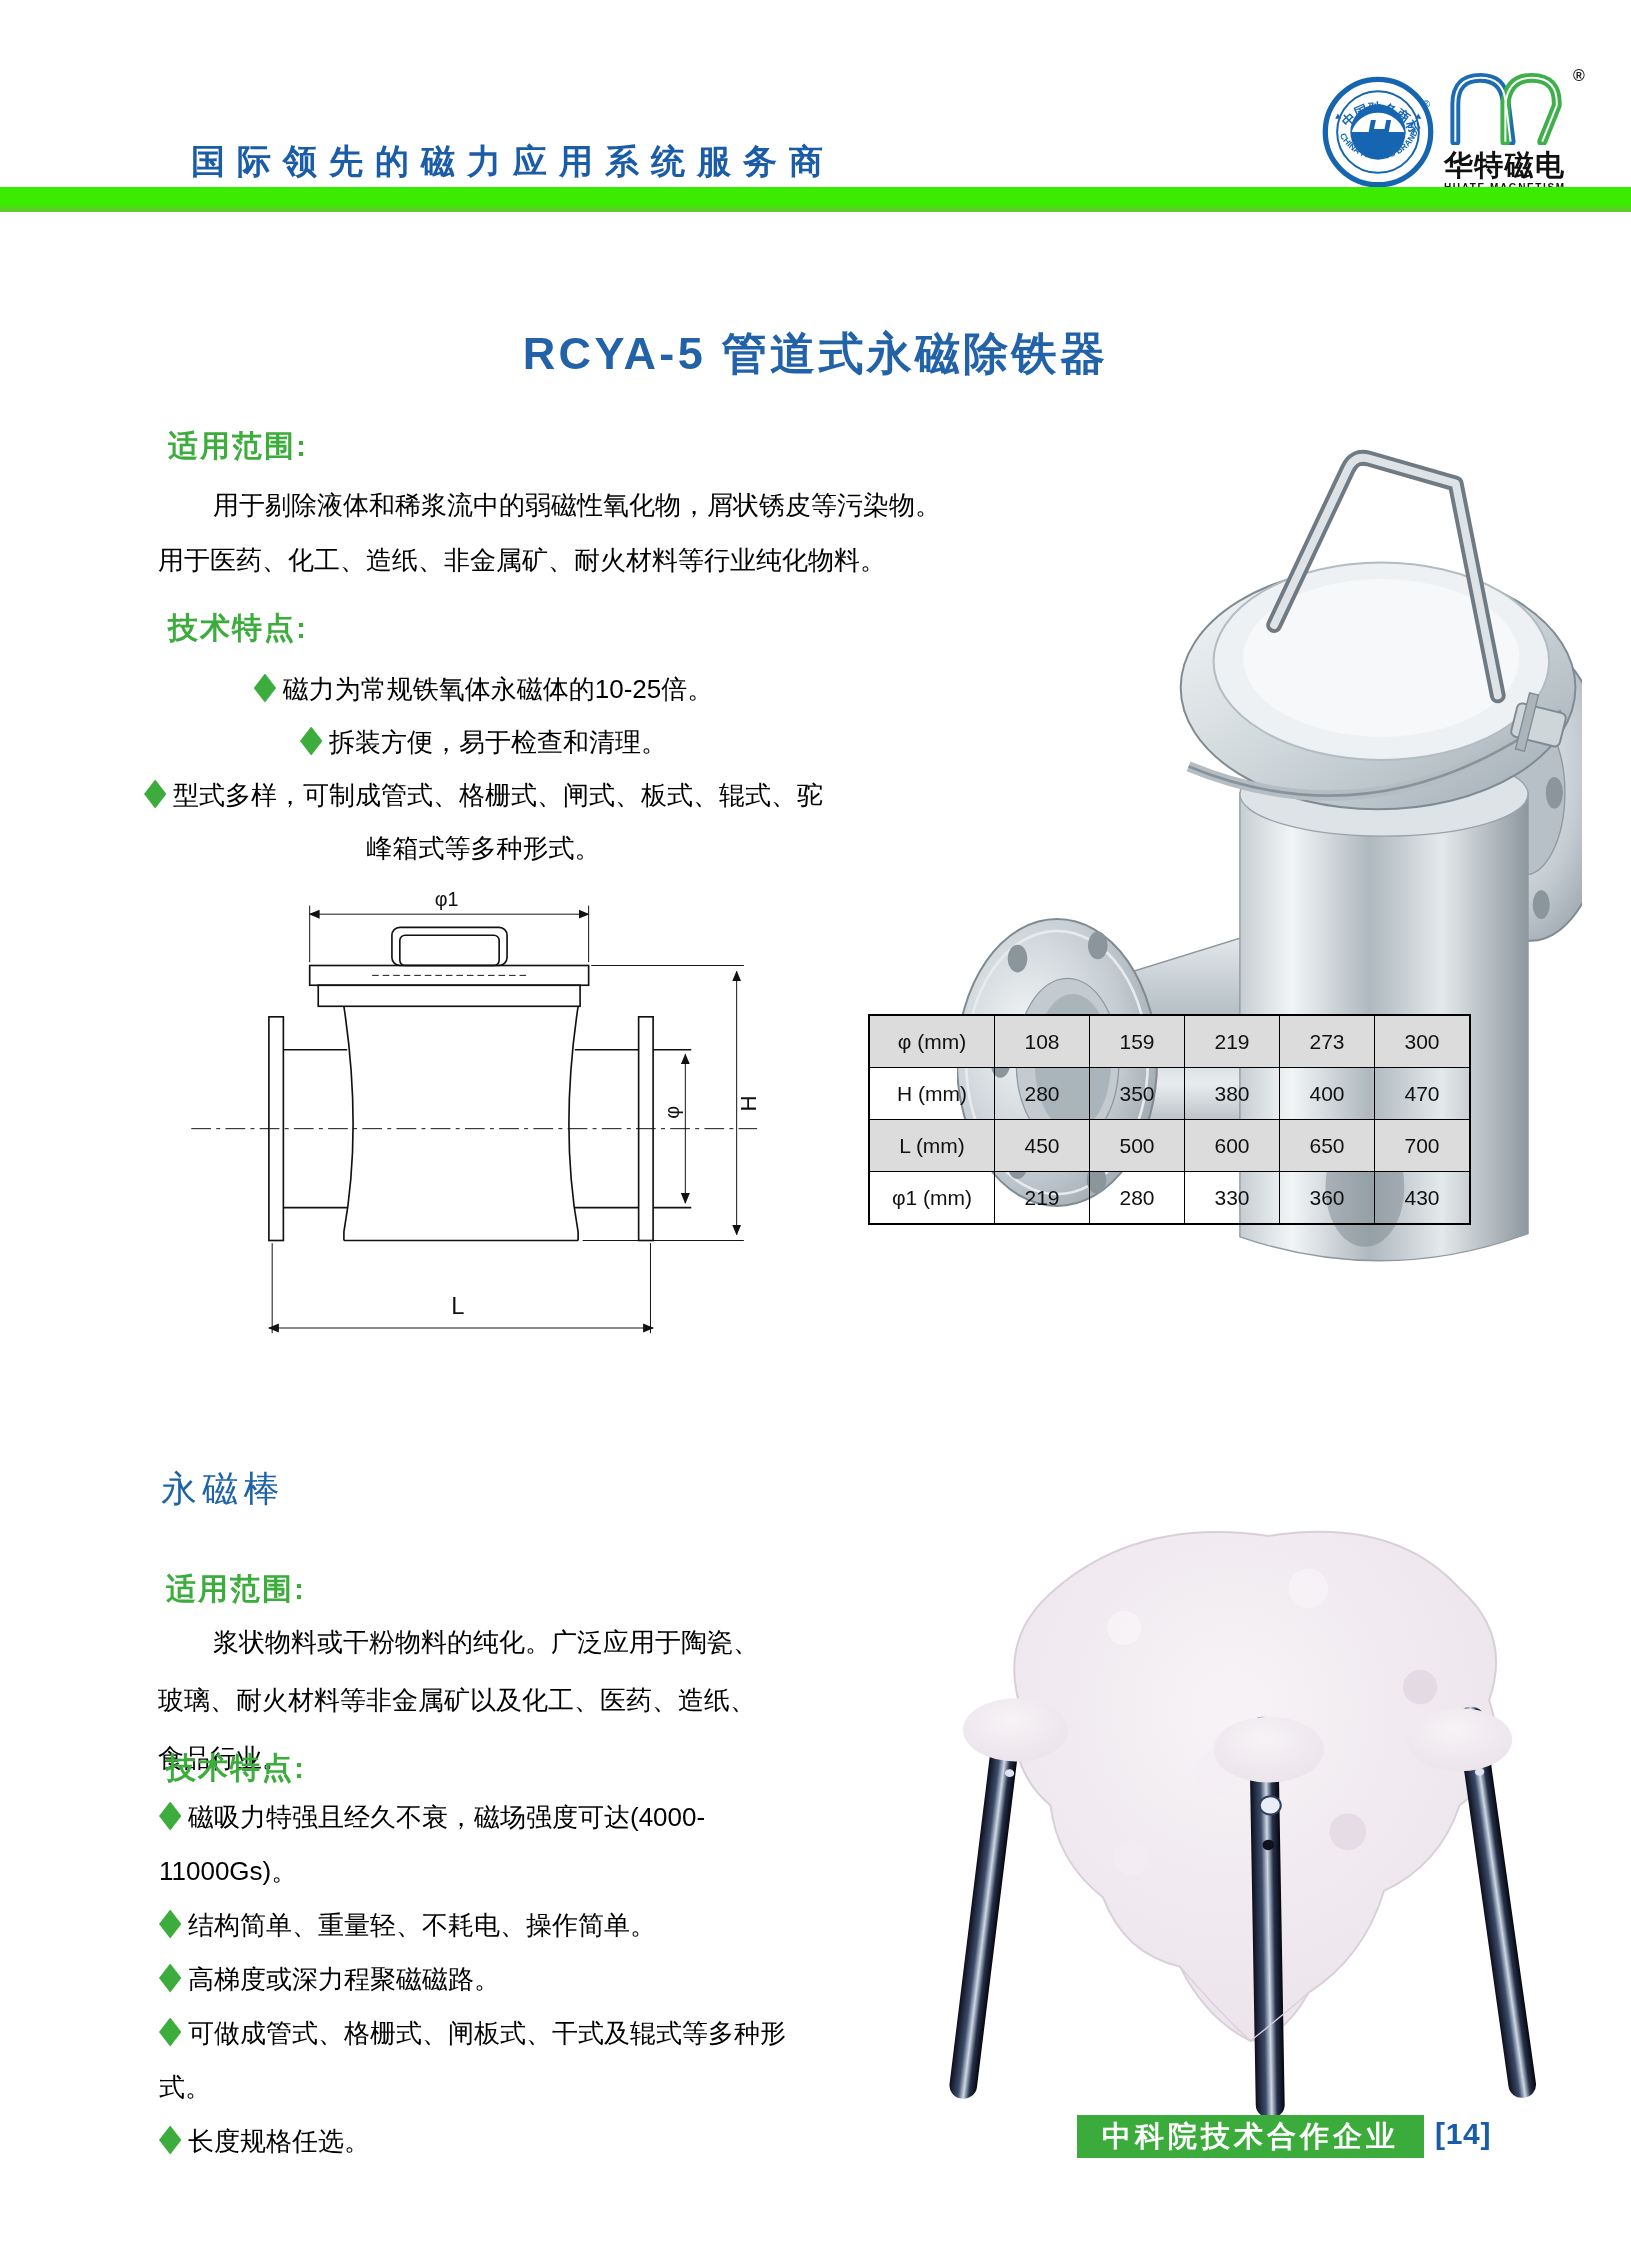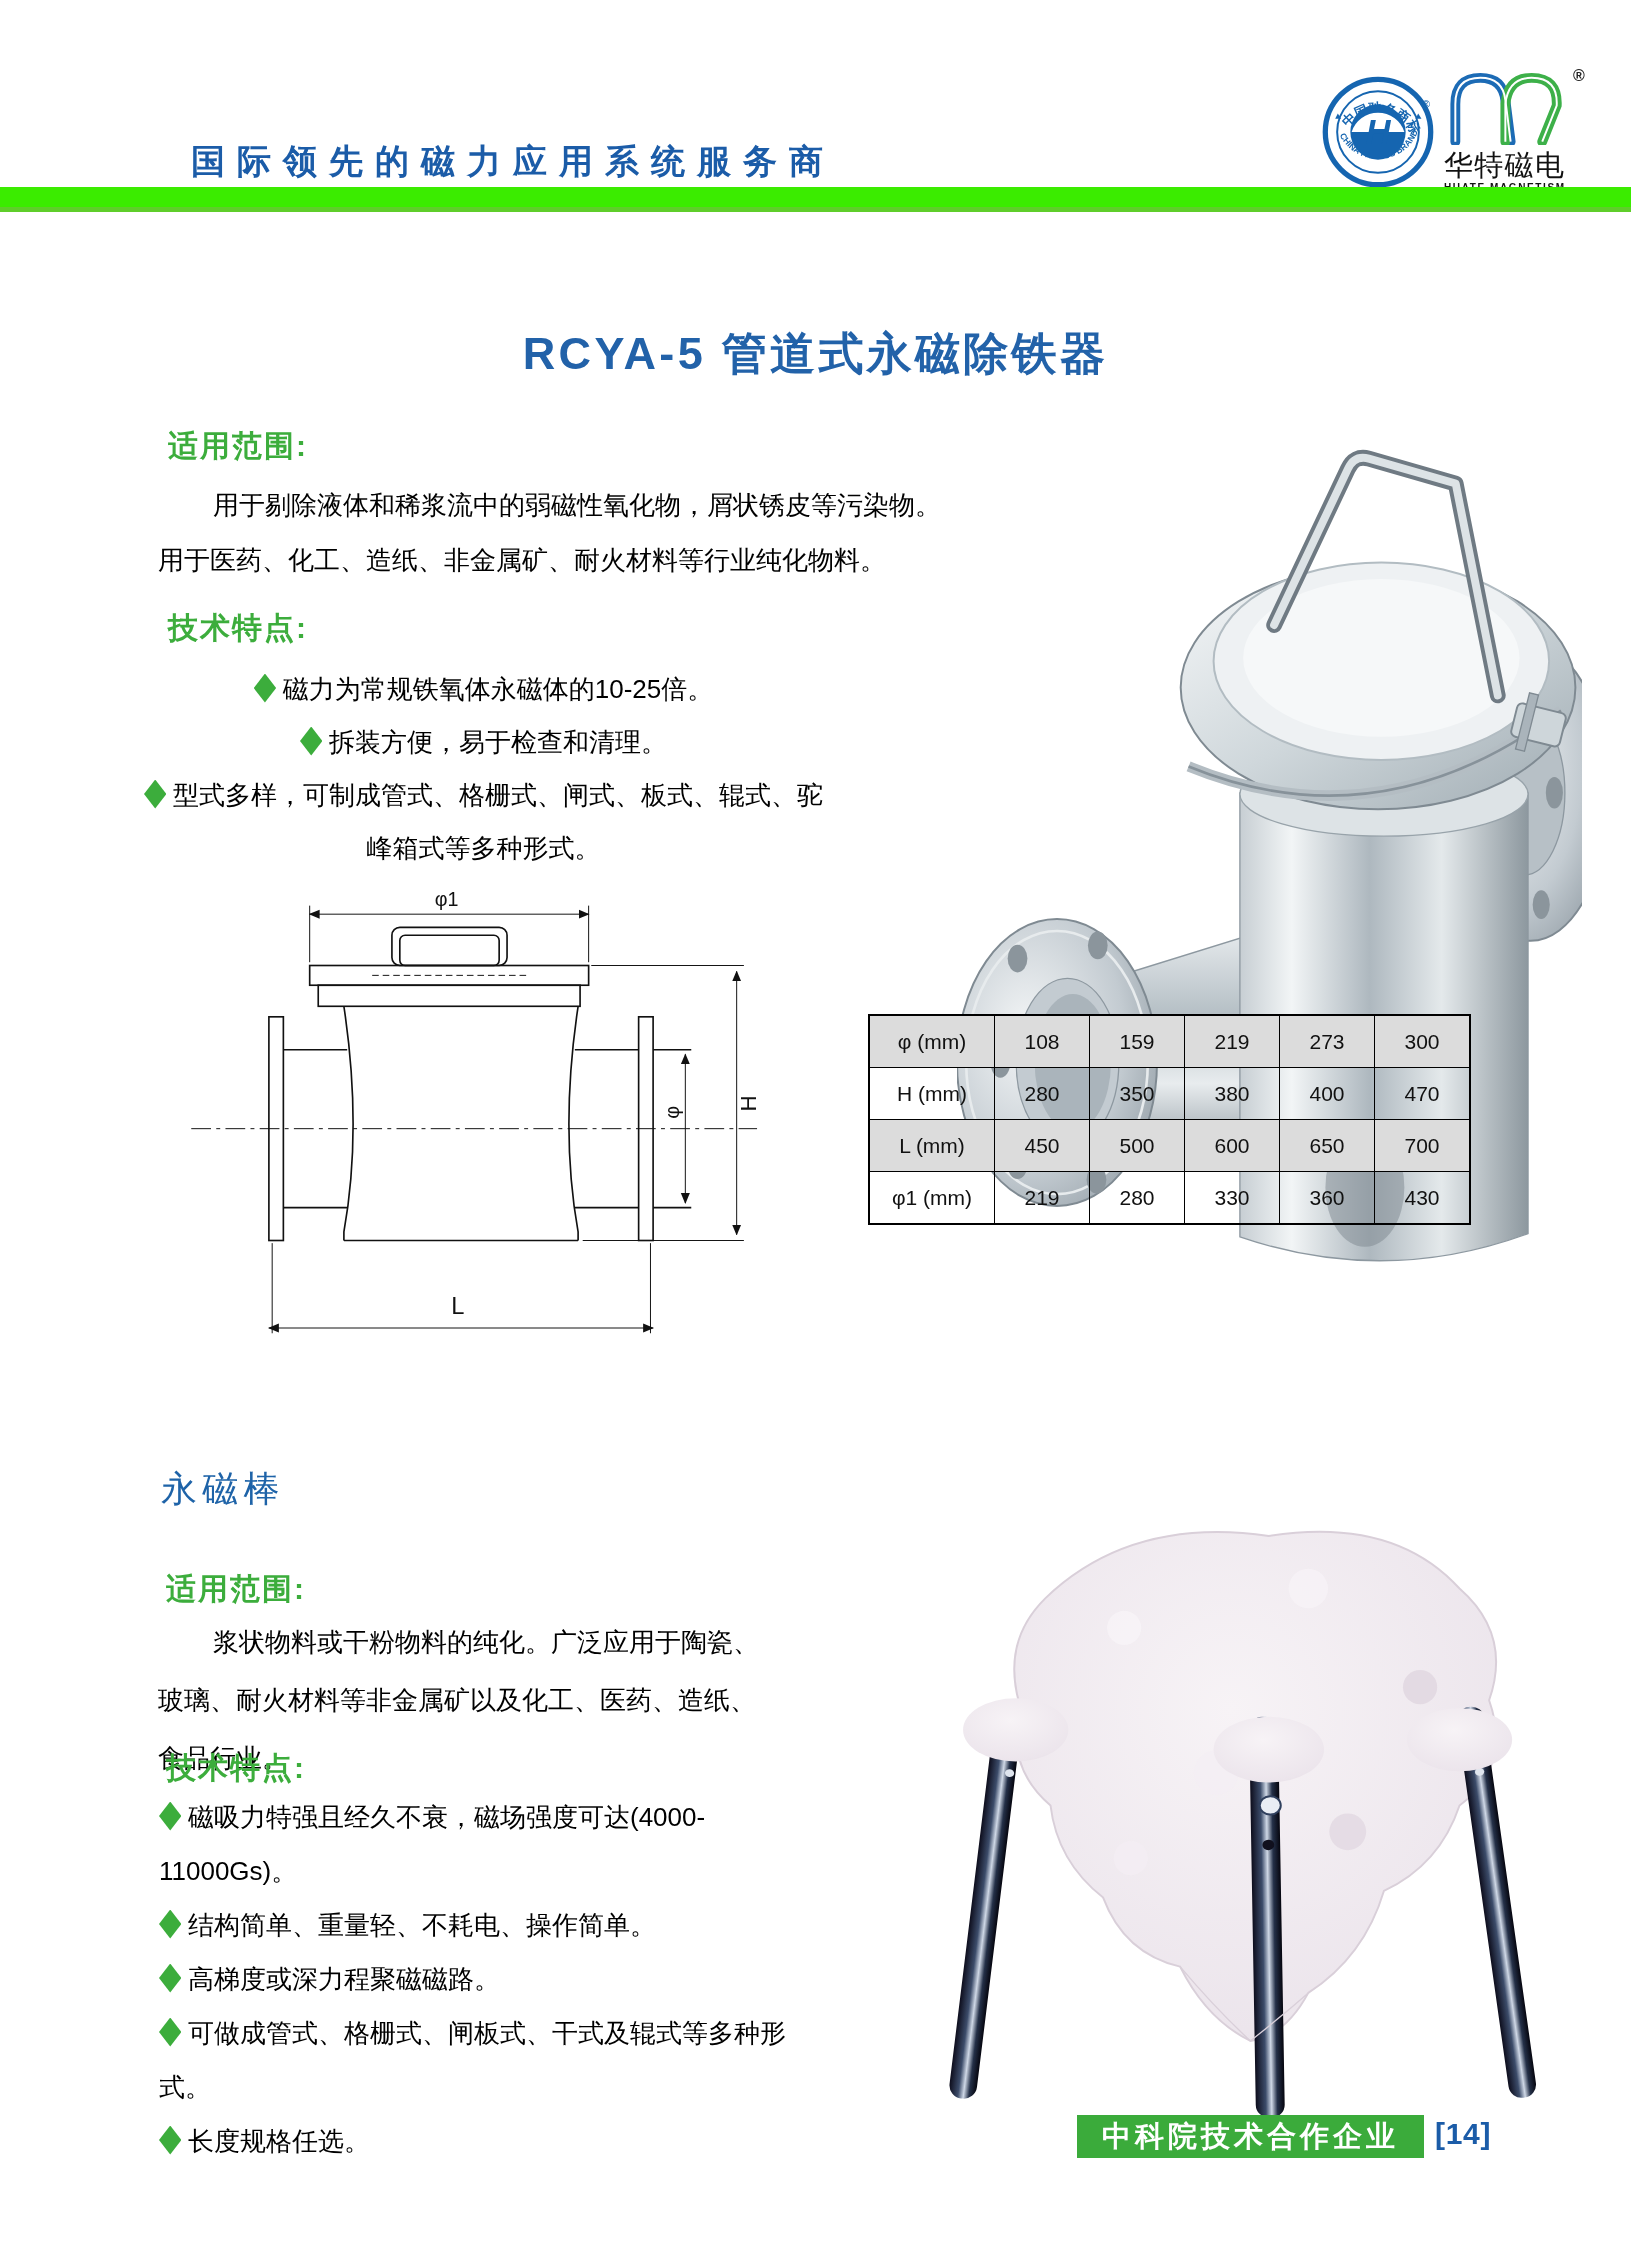--- a/index.html
+++ b/index.html
@@ -6,21 +6,21 @@
   #page{position:relative;width:1631px;height:2261px;background:#ffffff;overflow:hidden;
         font-family:"Liberation Sans","DejaVu Sans",sans-serif;}
   .abs{position:absolute;}
 
   
   #slogan{left:157px;top:139px;font-size:34px;font-weight:bold;color:#1B5CA8;letter-spacing:12px;white-space:nowrap;margin-left:34px;}
   #green-bar{left:0;top:187px;width:1631px;height:20px;background:#3BEC00;border-bottom:5.3px solid #5FCE2A;}
 
   
   #logo{left:1322px;top:66px;width:276px;height:132px;}
-  #logo .cn{position:absolute;left:122px;top:80px;font-size:29px;font-weight:normal;color:#111;letter-spacing:1.3px;}
+  #logo .cn{position:absolute;left:122px;top:80px;font-size:29px;font-weight:bold;color:#111;letter-spacing:1.3px;}
   #logo .en{position:absolute;left:122px;top:116px;font-size:10px;font-weight:bold;color:#111;letter-spacing:1.6px;}
   #logo .reg{position:absolute;left:251px;top:1.3px;font-size:16px;color:#222;font-weight:bold;}
 
   
   #title{left:0;top:324px;width:1631px;text-align:center;font-size:45px;font-weight:bold;color:#2262A9;letter-spacing:3.3px;}
 
   .green-head{font-size:30px;font-weight:bold;color:#3CAD3C;letter-spacing:2px;}
   .body-text{font-size:26px;color:#000;}
   .diamond{display:inline-block;width:22.4px;height:29px;background:#3CAD3C;
            clip-path:polygon(50% 0,100% 50%,50% 100%,0 50%);margin-right:6.6px;vertical-align:-4.6px;}

